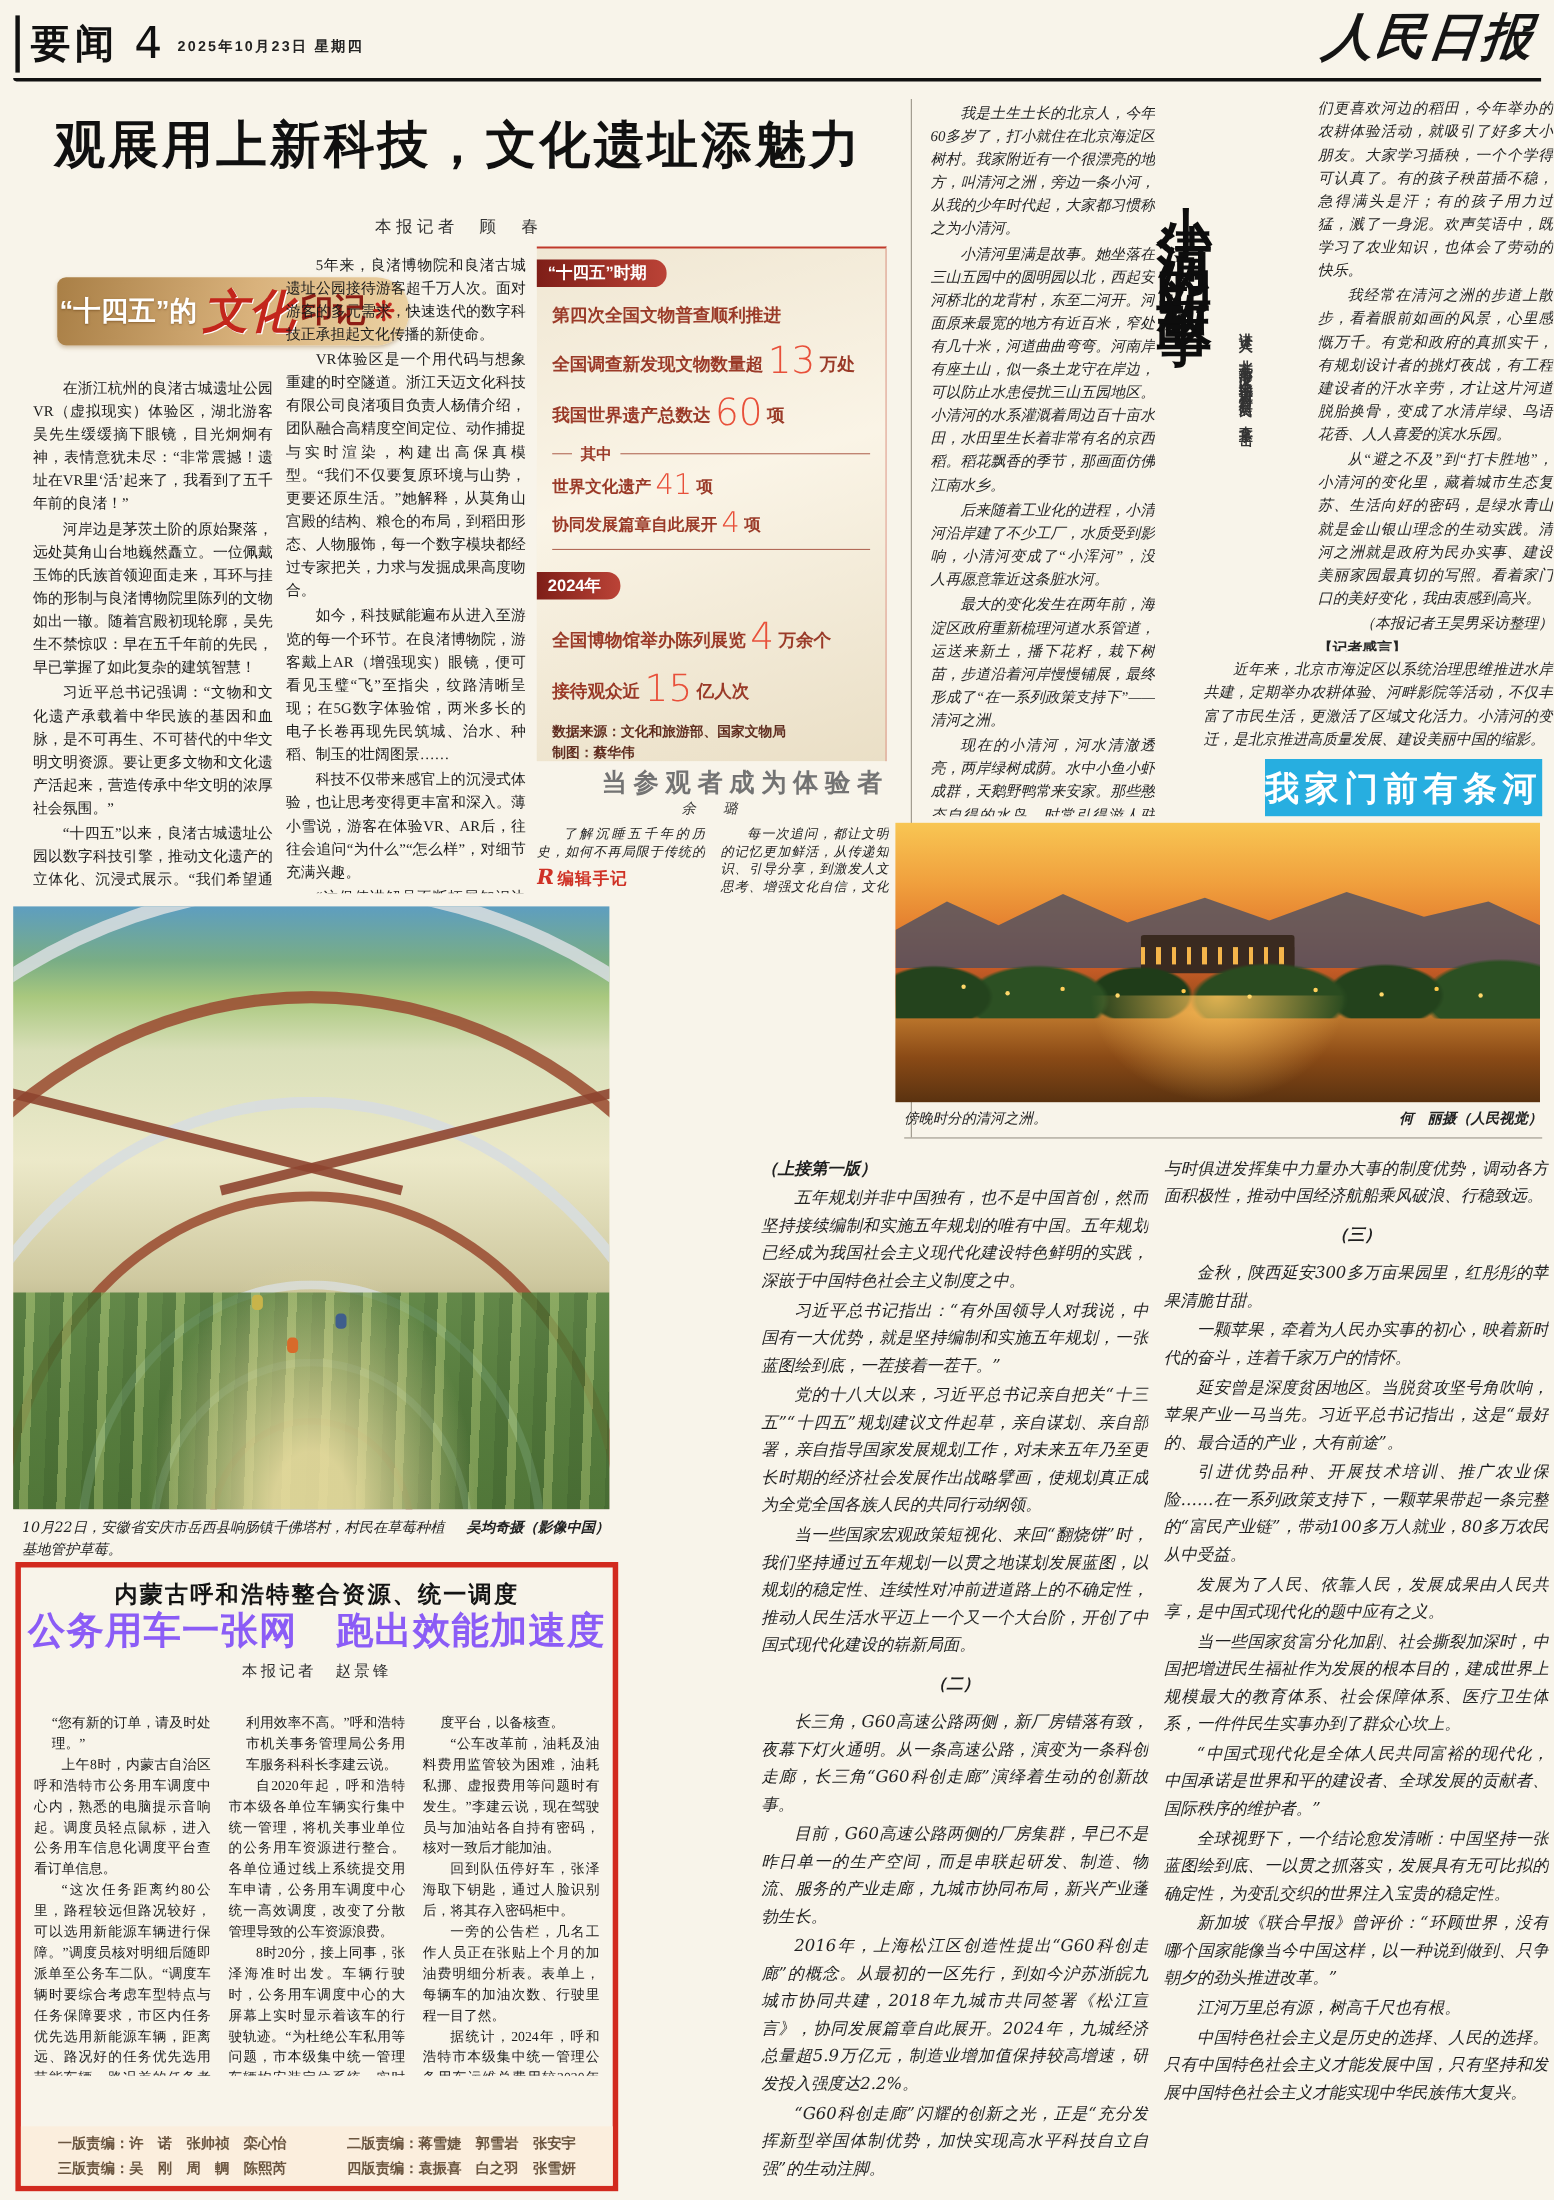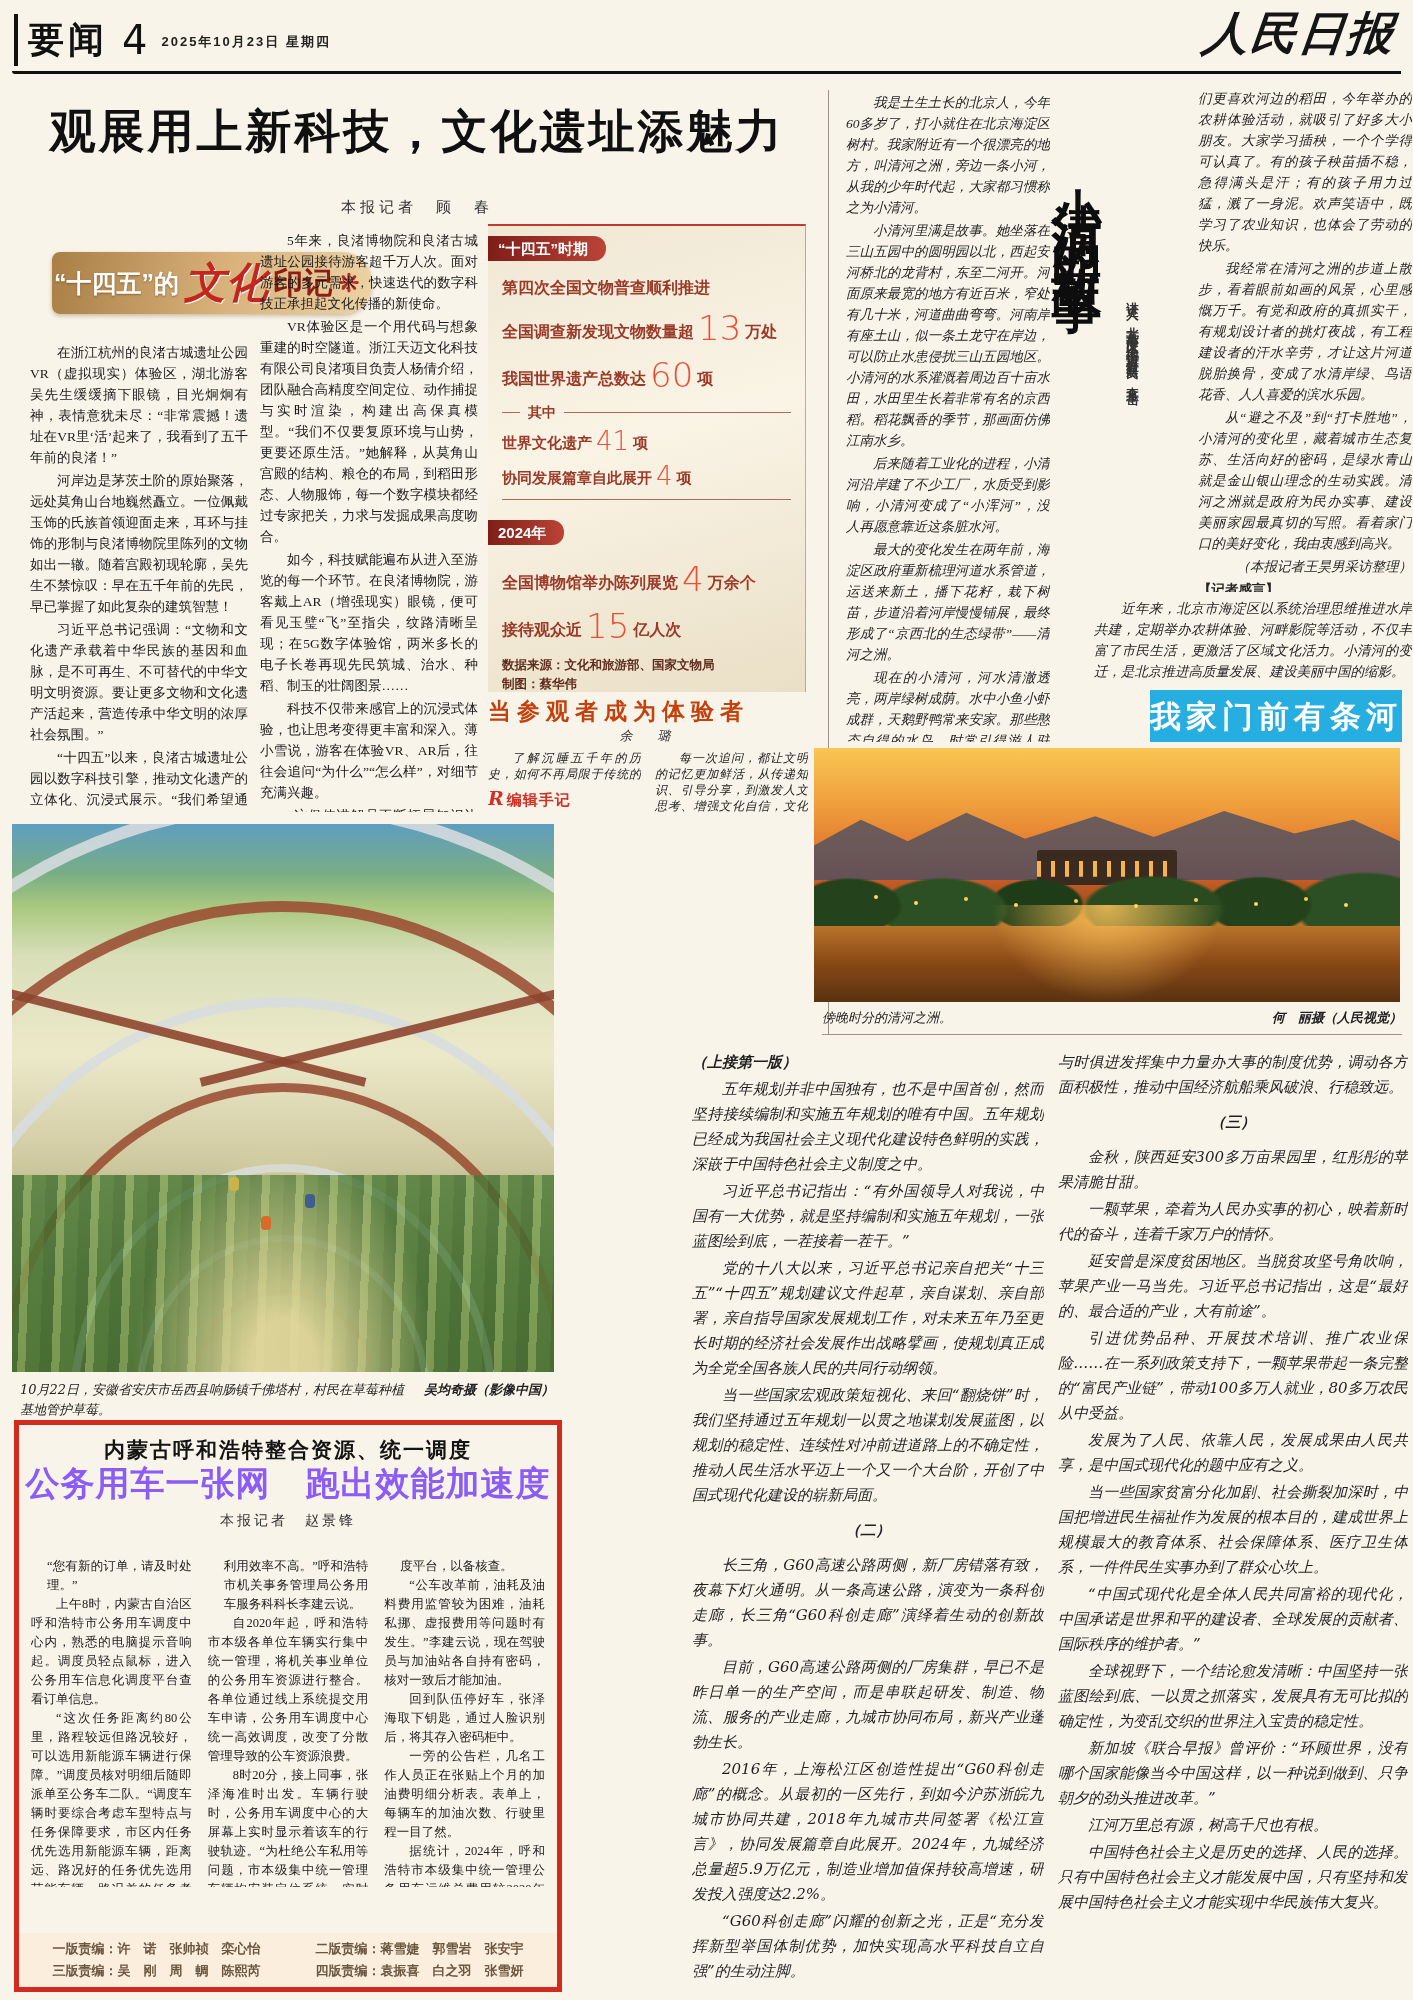--- a/index.html
+++ b/index.html
@@ -46,21 +46,21 @@
   .stat-num.sm{font-size:26px;vertical-align:-2px;}
   .among{display:flex;align-items:center;gap:8px;margin:12px 14px 2px 14px;
     font:bold 14px/1 "Liberation Sans",sans-serif;color:#9a3a28;}
   .among .ln{flex:1;height:1px;background:#b26a58;}
   .among .ln.short{flex:0 0 18px;}
   .stat-sub{font:bold 15px/1.3 "Liberation Sans",sans-serif;color:#9a3a28;margin:9px 14px;}
   .stat-div{height:1px;background:#b26a58;margin:10px 14px;}
   .stat-src{font:bold 12.5px/1.5 "Liberation Sans",sans-serif;color:#5f2d1f;margin:12px 14px 0 14px;}
   
   .editorial{position:absolute;left:488px;top:700px;width:320px;height:120px;}
-  .ed-title{text-align:left;font:900 23px/1 "Liberation Sans",sans-serif;color:#c2410c;letter-spacing:6px;}
+  .ed-title{text-align:right;font:900 23px/1 "Liberation Sans",sans-serif;color:#737373;letter-spacing:6px;}
   .ed-author{text-align:center;font:italic 13px/1 "DejaVu Serif",serif;color:#333;margin-top:6px;letter-spacing:6px;}
   .ed-cols{display:flex;gap:14px;margin-top:8px;}
   .ed-col{width:153px;overflow:hidden;text-align:justify;}
   .ed-col p{margin:0;font:italic 12px/16px "DejaVu Serif",serif;color:#222;text-indent:2em;}
   .ed-colA-text{height:33px;overflow:hidden;}
   .ed-colB{height:62px;}
   .r-logo{font:900 15px/1 "Liberation Sans",sans-serif;color:#cf3125;margin-top:6px;letter-spacing:1px;}
   .r-logo .R{font:900 19px/1 "DejaVu Serif",serif;font-style:italic;margin-right:2px;}
   
   .vrule{position:absolute;width:1px;background:#9a9488;}
@@ -215,21 +215,21 @@
     </div>
   </div>
 
   <div class="vrule" style="left:828px;top:90px;height:944px;"></div>
   <div class="hrule" style="left:822px;top:1034px;width:580px;"></div>
 
   <div class="col kai" style="left:846px;top:92px;width:204px;height:650px;">
       <p>我是土生土长的北京人，今年60多岁了，打小就住在北京海淀区树村。我家附近有一个很漂亮的地方，叫清河之洲，旁边一条小河，从我的少年时代起，大家都习惯称之为小清河。</p>
       <p>小清河里满是故事。她坐落在三山五园中的圆明园以北，西起安河桥北的龙背村，东至二河开。河面原来最宽的地方有近百米，窄处有几十米，河道曲曲弯弯。河南岸有座土山，似一条土龙守在岸边，可以防止水患侵扰三山五园地区。小清河的水系灌溉着周边百十亩水田，水田里生长着非常有名的京西稻。稻花飘香的季节，那画面仿佛江南水乡。</p>
       <p>后来随着工业化的进程，小清河沿岸建了不少工厂，水质受到影响，小清河变成了“小浑河”，没人再愿意靠近这条脏水河。</p>
-      <p>最大的变化发生在两年前，海淀区政府重新梳理河道水系管道，运送来新土，播下花籽，栽下树苗，步道沿着河岸慢慢铺展，最终形成了“京西北的生态绿带”——清河之洲。</p>
+      <p>最大的变化发生在两年前，海淀区政府重新梳理河道水系管道，运送来新土，播下花籽，栽下树苗，步道沿着河岸慢慢铺展，最终形成了“在一系列政策支持下”——清河之洲。</p>
       <p>现在的小清河，河水清澈透亮，两岸绿树成荫。水中小鱼小虾成群，天鹅野鸭常来安家。那些憨态自得的水鸟，时常引得游人驻足。彩色步道上，老人们悠闲散步，孩子们嬉戏奔跑，河边的西山尽收眼底。每天天一擦黑，河边的灯带一下子亮起来，水面映着点点灯光。</p>
     </div>
   <div class="vtitle">小清河的新故事</div>
   <div class="teller">讲述人：北京市海淀区上地街道树村村居民　李慕岳</div>
   <div class="col kai" style="left:1198px;top:88px;width:214px;height:504px;">
       <p class="cont">们更喜欢河边的稻田，今年举办的农耕体验活动，就吸引了好多大小朋友。大家学习插秧，一个个学得可认真了。有的孩子秧苗插不稳，急得满头是汗；有的孩子用力过猛，溅了一身泥。欢声笑语中，既学习了农业知识，也体会了劳动的快乐。</p>
       <p>我经常在清河之洲的步道上散步，看着眼前如画的风景，心里感慨万千。有党和政府的真抓实干，有规划设计者的挑灯夜战，有工程建设者的汗水辛劳，才让这片河道脱胎换骨，变成了水清岸绿、鸟语花香、人人喜爱的滨水乐园。</p>
       <p>从“避之不及”到“打卡胜地”，小清河的变化里，藏着城市生态复苏、生活向好的密码，是绿水青山就是金山银山理念的生动实践。清河之洲就是政府为民办实事、建设美丽家园最真切的写照。看着家门口的美好变化，我由衷感到高兴。</p>
       <p class="signoff">（本报记者王昊男采访整理）</p>
       <p class="cl">【记者感言】</p>

